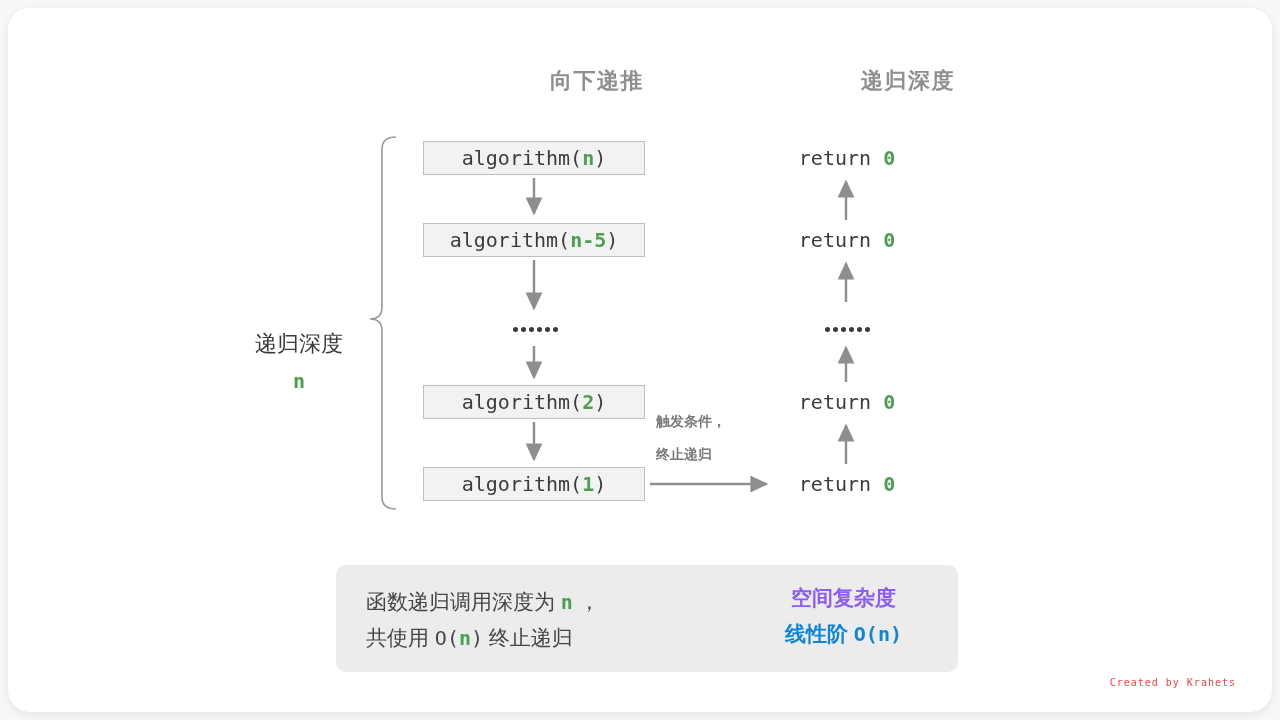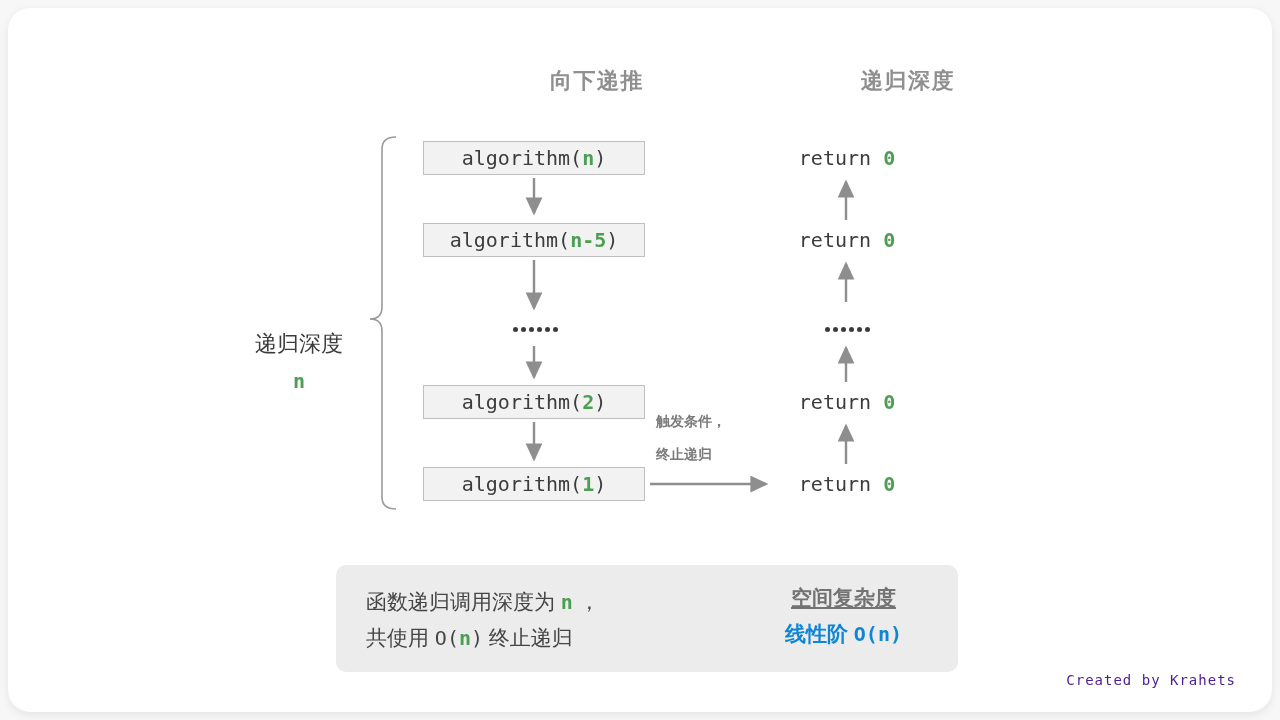--- a/index.html
+++ b/index.html
@@ -56,26 +56,26 @@
   }
   .summary-cause{
     position:absolute;left:358px;top:576px;
     font-size:21px;color:#454545;line-height:36px;
   }
   .summary-cause .code{font-size:20px;}
   .summary-effect{
     position:absolute;left:733px;top:572px;width:205px;text-align:center;
     font-size:21px;line-height:36px;font-weight:bold;
   }
-  .summary-effect .effect-title{color:#737373;text-decoration:underline;}
+  .summary-effect .effect-title{color:#8b5cf6;}
   .summary-effect .code{font-size:20px;font-weight:bold;}
   .credit{
     position:absolute;right:36px;bottom:24px;
     font-family:"DejaVu Sans Mono", monospace;
-    font-size:14px;color:#4c1d95;letter-spacing:1px;text-align:center;
+    font-size:10px;color:#ef4444;letter-spacing:1px;text-align:center;
   }
   svg.overlay{position:absolute;left:0;top:0;pointer-events:none;}
 </style>
 </head>
 <body>
 
 <div class="card">
 
   <div class="col-header" style="left:416px;">向下递推</div>
   <div class="col-header" style="left:727px;">递归深度</div>

